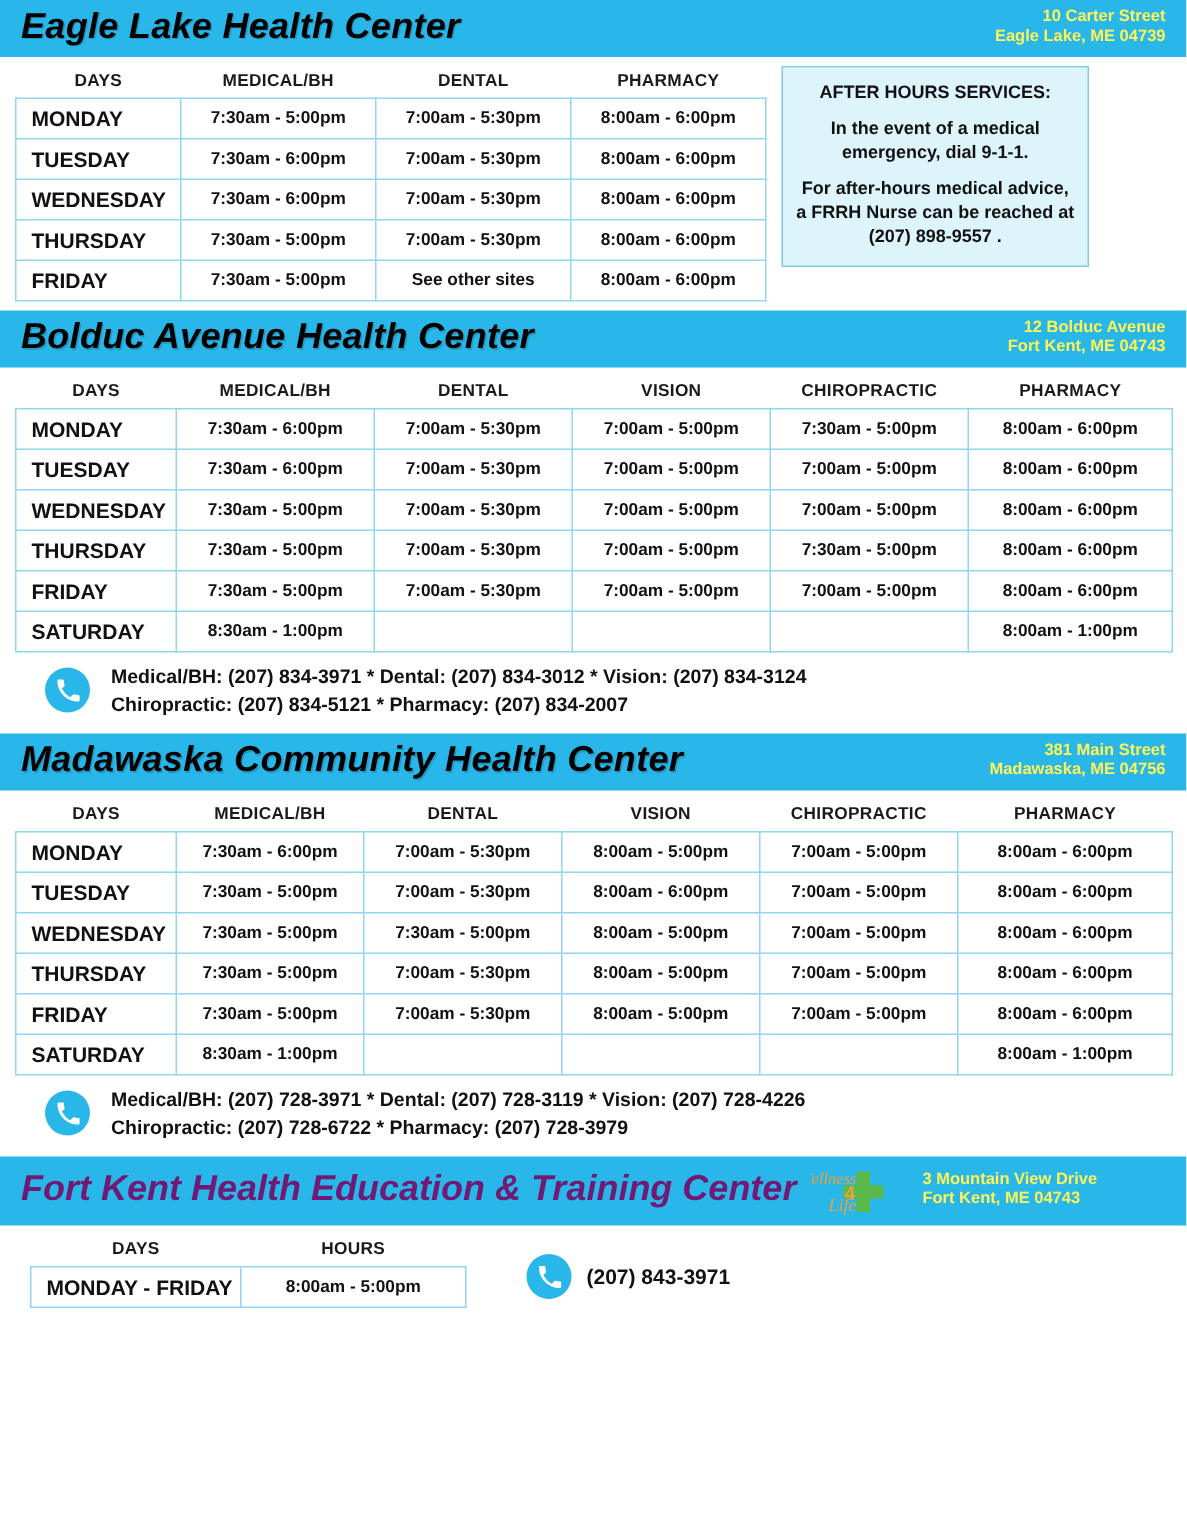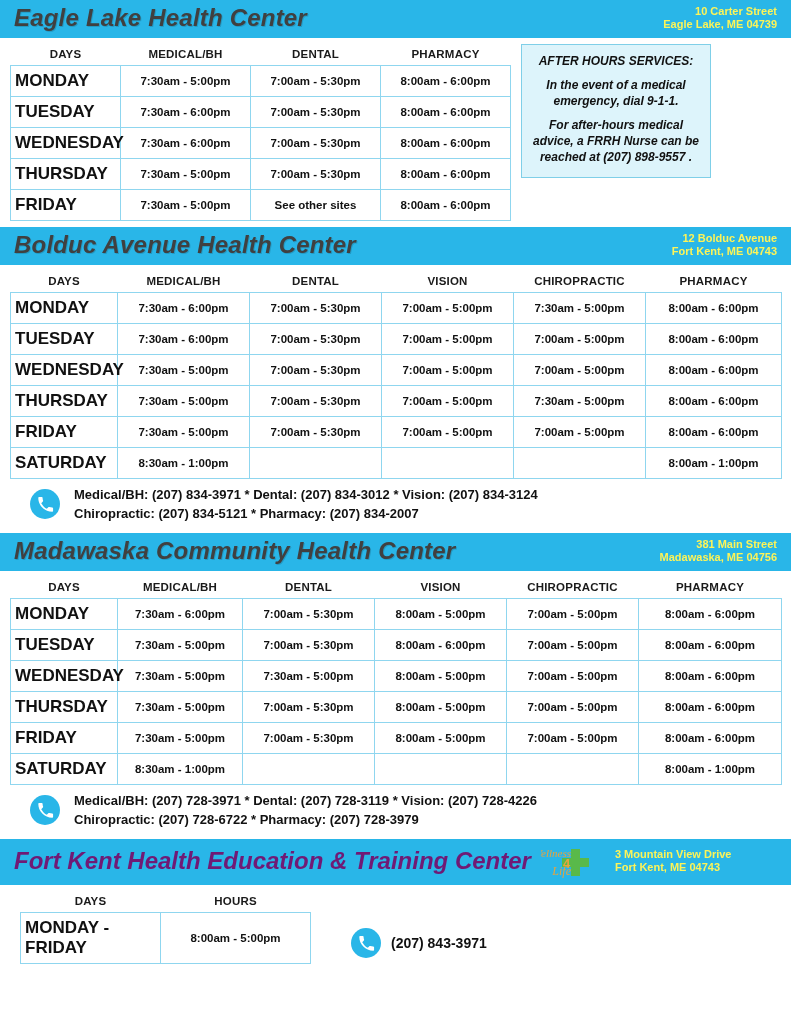--- a/index.html
+++ b/index.html
@@ -19,21 +19,21 @@
   
   .section-head {
     background: #29b6e8;
     display: flex;
     align-items: center;
     justify-content: space-between;
     padding: 3px 14px 5px 14px;
     min-height: 38px;
   }
   .section-title {
-    color: #404040;
+    color: #000000;
     font-size: 24px;
     font-weight: bold;
     font-style: italic;
     letter-spacing: 0.2px;
     text-shadow: 1px 1px 0 rgba(0,0,0,0.15);
     white-space: nowrap;
   }
   .section-addr {
     color: #fdf458;
     font-size: 11px;
@@ -69,41 +69,40 @@
     border: 1px solid #8fd6ef;
     padding: 5px 4px;
     text-align: center;
     font-weight: bold;
     color: #111;
     background: #fff;
     height: 22px;
   }
   table.sched td.day {
     text-align: left;
-    padding-left: 4px;
-    font-size: 17px;
+    padding-left: 10px;
+    font-size: 14px;
   }
   td.fill {
     background: #29b6e8;
     border: 1px solid #29b6e8;
   }
 
   
   .afterhours {
     border: 1px solid #7fcfe8;
     background: #ddf4fb;
-    width: 190px;
+    width: 205px;
     padding: 8px 8px;
     text-align: center;
     font-size: 12px;
     font-weight: bold;
     color: #111;
     line-height: 16px;
     align-self: flex-start;
-    font-style: italic;
   }
   .afterhours p { margin: 0 0 8px 0; }
   .afterhours p:last-child { margin-bottom: 4px; }
 
   
   .phones {
     display: flex;
     align-items: center;
     padding: 6px 10px 4px 30px;
     gap: 14px;

